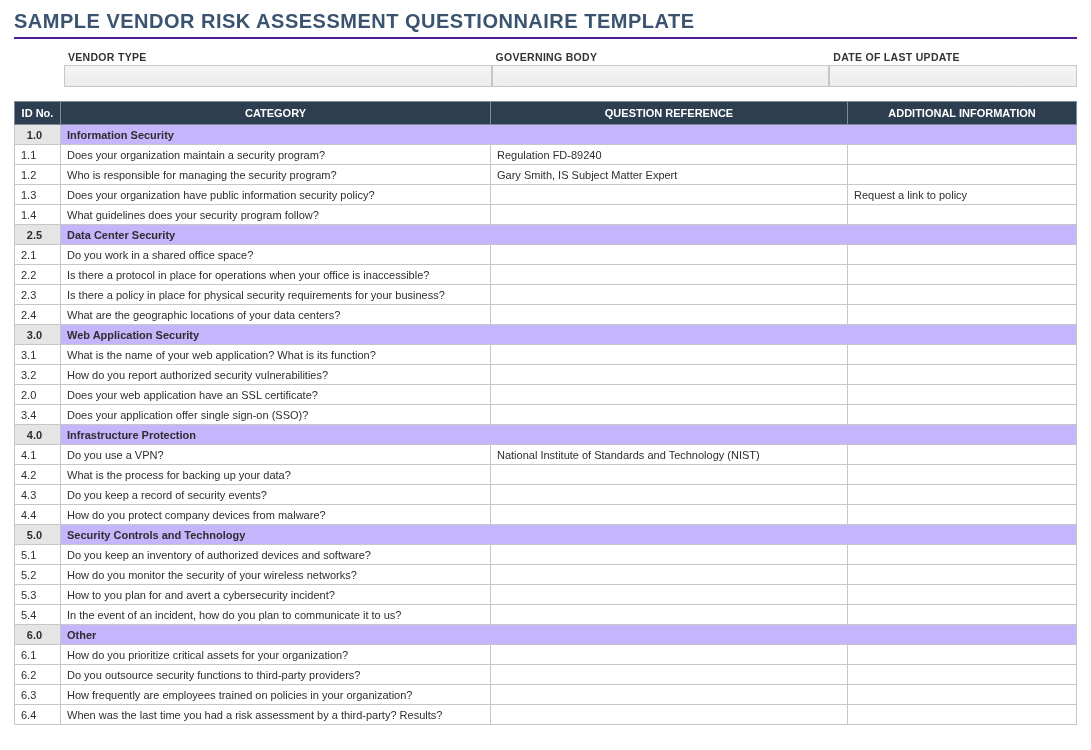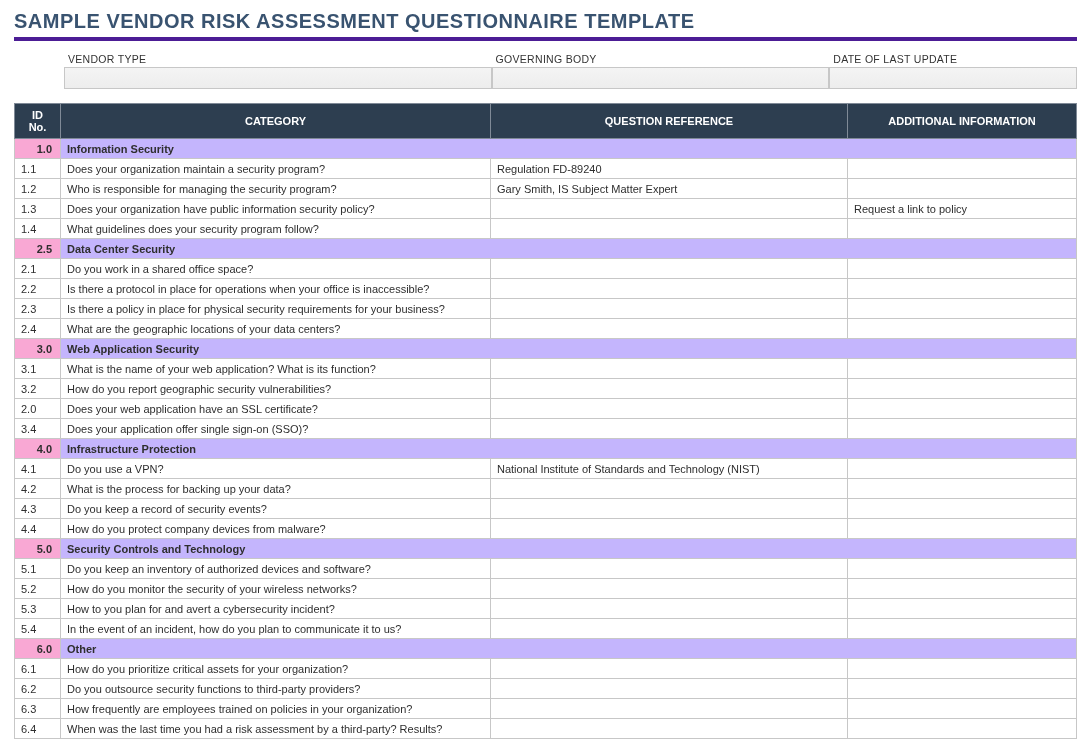--- a/index.html
+++ b/index.html
@@ -8,29 +8,30 @@
     background: #fff;
     padding: 10px 14px;
     width: 1091px;
     color: #2e2e2e;
   }
   .title {
     font-size: 20px;
     font-weight: 700;
     color: #395370;
     letter-spacing: 0.5px;
-    border-bottom: 4px solid #4c1d95;
+    border-bottom: 2px solid #4c1d95;
     padding-bottom: 4px;
     margin-bottom: 10px;
   }
   .meta-row {
     display: flex;
     gap: 0;
     margin-left: 50px;
     margin-bottom: 14px;
+    font-weight: bold;
   }
   .meta-field { display: flex; flex-direction: column; }
   .meta-field.vendor { width: 428px; }
   .meta-field.gov { width: 338px; }
   .meta-field.date { width: 248px; }
   .meta-label {
     font-size: 10.5px;
     letter-spacing: 0.3px;
     color: #333;
     padding: 2px 4px;
@@ -45,36 +46,36 @@
   }
   table {
     width: 100%;
     border-collapse: collapse;
     font-size: 11px;
   }
   th {
     background: #2d3e50;
     color: #fff;
     font-weight: 700;
-    padding: 5px 12px;
+    padding: 5px 2px;
     border: 1px solid #808a97;
     text-align: center;
   }
   th.id { width: 46px; }
   th.cat { width: 430px; }
   th.ref { width: 357px; }
   td {
     border: 1px solid #c7c7c7;
     padding: 3px 6px;
     height: 20px;
     vertical-align: middle;
   }
   td.id { padding-right: 8px; }
   tr.section td { background: #c4b5fd; font-weight: 700; }
-  tr.section td.id { background: #f9a8d4; text-align: right; padding-left:2px;}
+  tr.section td.id { background: #e5e5e5; text-align: center; padding-left:2px;}
   tr.data td { background: #fff; }
 </style>
 </head>
 <body>
 
 <div class="title">SAMPLE VENDOR RISK ASSESSMENT QUESTIONNAIRE TEMPLATE</div>
 
 <div class="meta-row">
   <div class="meta-field vendor">
     <div class="meta-label">VENDOR TYPE</div>
@@ -161,21 +162,21 @@
         <td colspan="3">Web Application Security</td>
       </tr>
       <tr class="data">
         <td class="id">3.1</td>
         <td>What is the name of your web application? What is its function?</td>
         <td></td>
         <td></td>
       </tr>
       <tr class="data">
         <td class="id">3.2</td>
-        <td>How do you report geographic security vulnerabilities?</td>
+        <td>How do you report authorized security vulnerabilities?</td>
         <td></td>
         <td></td>
       </tr>
       <tr class="data">
         <td class="id">2.0</td>
         <td>Does your web application have an SSL certificate?</td>
         <td></td>
         <td></td>
       </tr>
       <tr class="data">

